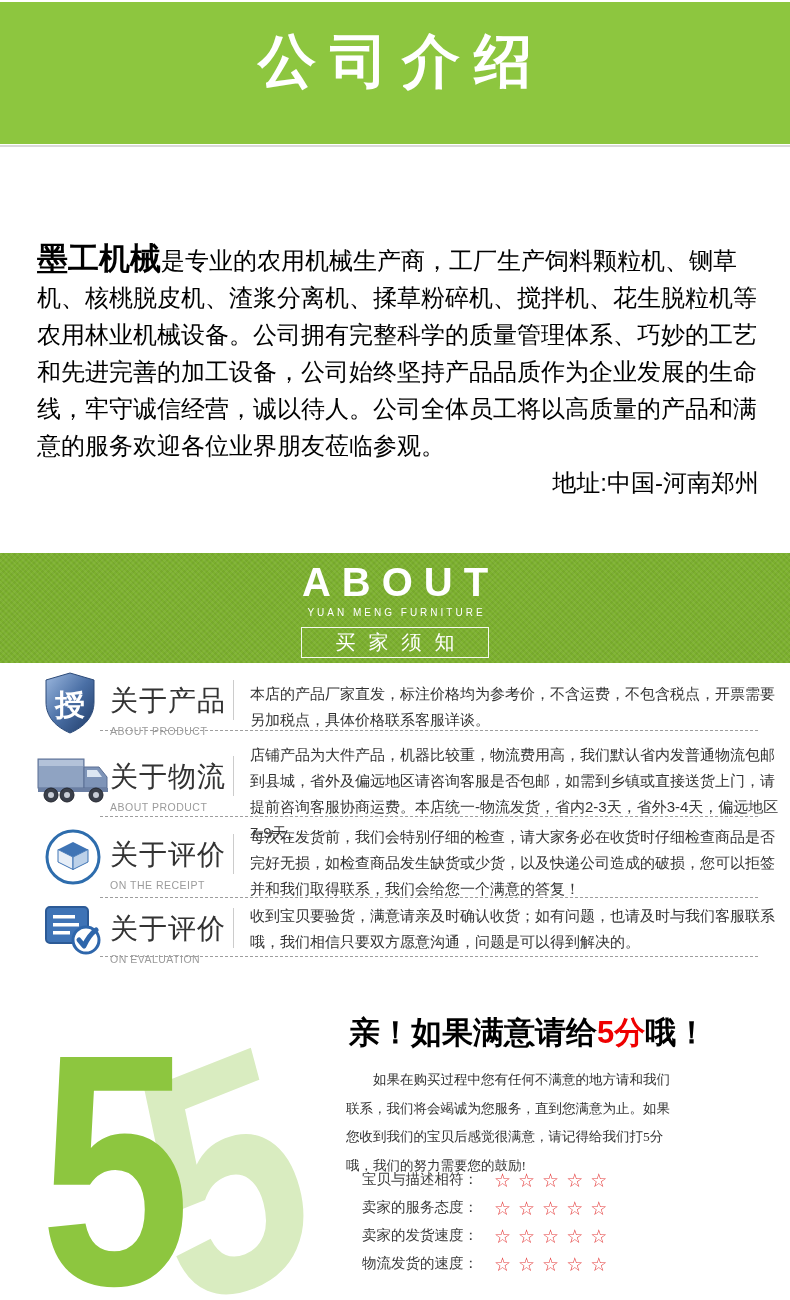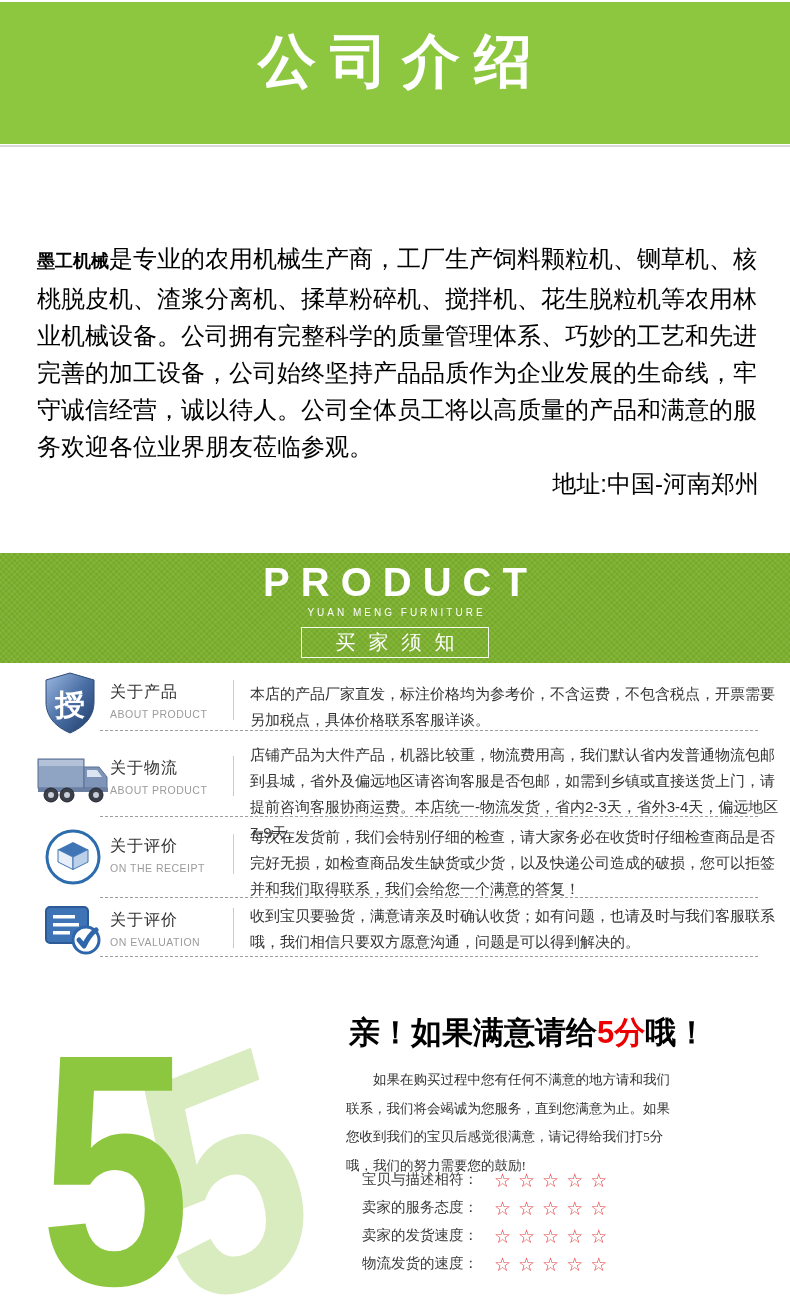--- a/index.html
+++ b/index.html
@@ -11,36 +11,36 @@
   }
   
   .banner{position:absolute;left:0;top:2px;width:790px;height:142px;background:var(--banner-green);
     display:flex;align-items:center;justify-content:center;}
   .banner-title{color:#fff;font-size:58px;font-weight:bold;letter-spacing:14px;text-indent:14px;
     margin:0 0 22px 0;}
   .h-divider{position:absolute;top:145px;left:0;width:790px;height:2px;background:#d9d9d9;}
   
   .intro{position:absolute;left:37px;top:240px;width:722px;font-size:24px;line-height:37px;color:#000;}
   .intro p{margin:0;}
-  .intro .brand{font-weight:bold;font-size:18px;}
+  .intro .brand{font-weight:bold;font-size:31px;}
   .intro .addr{font-size:24px;text-align:right;}
   
   .notice{position:absolute;left:0;top:553px;width:790px;height:110px;color:#fff;text-align:center;
     background-color:var(--notice-green);
     background-image:repeating-linear-gradient(45deg,rgba(255,255,255,.06) 0 2px,transparent 2px 4px),
                      repeating-linear-gradient(-45deg,rgba(0,0,0,.05) 0 2px,transparent 2px 4px);}
   .notice-title{font-size:40px;font-weight:bold;letter-spacing:11px;text-indent:11px;padding-top:9px;line-height:1;}
   .notice-sub{font-size:10px;font-weight:normal;letter-spacing:3px;text-indent:3px;margin-top:5px;}
   .notice-box{margin:9px auto 0;width:186px;height:29px;border:1px solid rgba(255,255,255,.92);
     display:flex;align-items:center;justify-content:center;font-size:20px;letter-spacing:13px;text-indent:13px;}
   
   .sec{position:absolute;left:0;width:790px;}
   .sec-icon{position:absolute;}
   .sec-head{position:absolute;left:110px;}
-  .sec-title{display:block;font-size:16px;color:#333;letter-spacing:1px;}
+  .sec-title{display:block;font-size:28px;color:#333;letter-spacing:1px;}
   .sec-sub{display:block;font-size:10.5px;color:#9b9b9b;letter-spacing:.5px;margin-top:5px;text-transform:uppercase;}
   .vline{position:absolute;left:233px;width:0;height:40px;border-left:1px solid #cccccc;}
   .sec-text{position:absolute;left:250px;width:532px;font-size:15px;line-height:26px;color:#333;}
   .dash{position:absolute;left:100px;width:658px;height:0;border-top:1px dashed #9e9e9e;}
   #sec1{top:670px;} #sec1 .sec-icon{left:44px;top:2px;} #sec1 .sec-head{top:12px;} #sec1 .vline{top:10px;} #sec1 .sec-text{top:11px;}
   #dash1{top:730px;}
   #sec2{top:740px;} #sec2 .sec-icon{left:36px;top:12px;} #sec2 .sec-head{top:18px;} #sec2 .vline{top:16px;} #sec2 .sec-text{top:2px;}
   #dash2{top:816px;}
   #sec3{top:820px;} #sec3 .sec-icon{left:44px;top:8px;} #sec3 .sec-head{top:16px;} #sec3 .vline{top:14px;} #sec3 .sec-text{top:4px;}
   #dash3{top:897px;}
@@ -70,21 +70,21 @@
     <h1 class="banner-title">公司介绍</h1>
   </header>
   <div class="h-divider"></div>
 
   <section class="intro">
     <p><b class="brand">墨工机械</b><span>是专业的农用机械生产商，工厂生产饲料颗粒机、铡草机、核桃脱皮机、渣浆分离机、揉草粉碎机、搅拌机、花生脱粒机等农用林业机械设备。公司拥有完整科学的质量管理体系、巧妙的工艺和先进完善的加工设备，公司始终坚持产品品质作为企业发展的生命线，牢守诚信经营，诚以待人。公司全体员工将以高质量的产品和满意的服务欢迎各位业界朋友莅临参观。</span></p>
     <div class="addr">地址:中国-河南郑州</div>
   </section>
 
   <section class="notice">
-    <div class="notice-title">PRODUCT</div>
+    <div class="notice-title">ABOUT</div>
     <div class="notice-sub">YUAN MENG FURNITURE</div>
     <div class="notice-box">
       <span>买家须知</span>
     </div>
   </section>
 
   <div class="sec" id="sec1">
     <span class="sec-icon">
       <svg width="52" height="62" viewBox="0 0 52 62">
         <defs>

